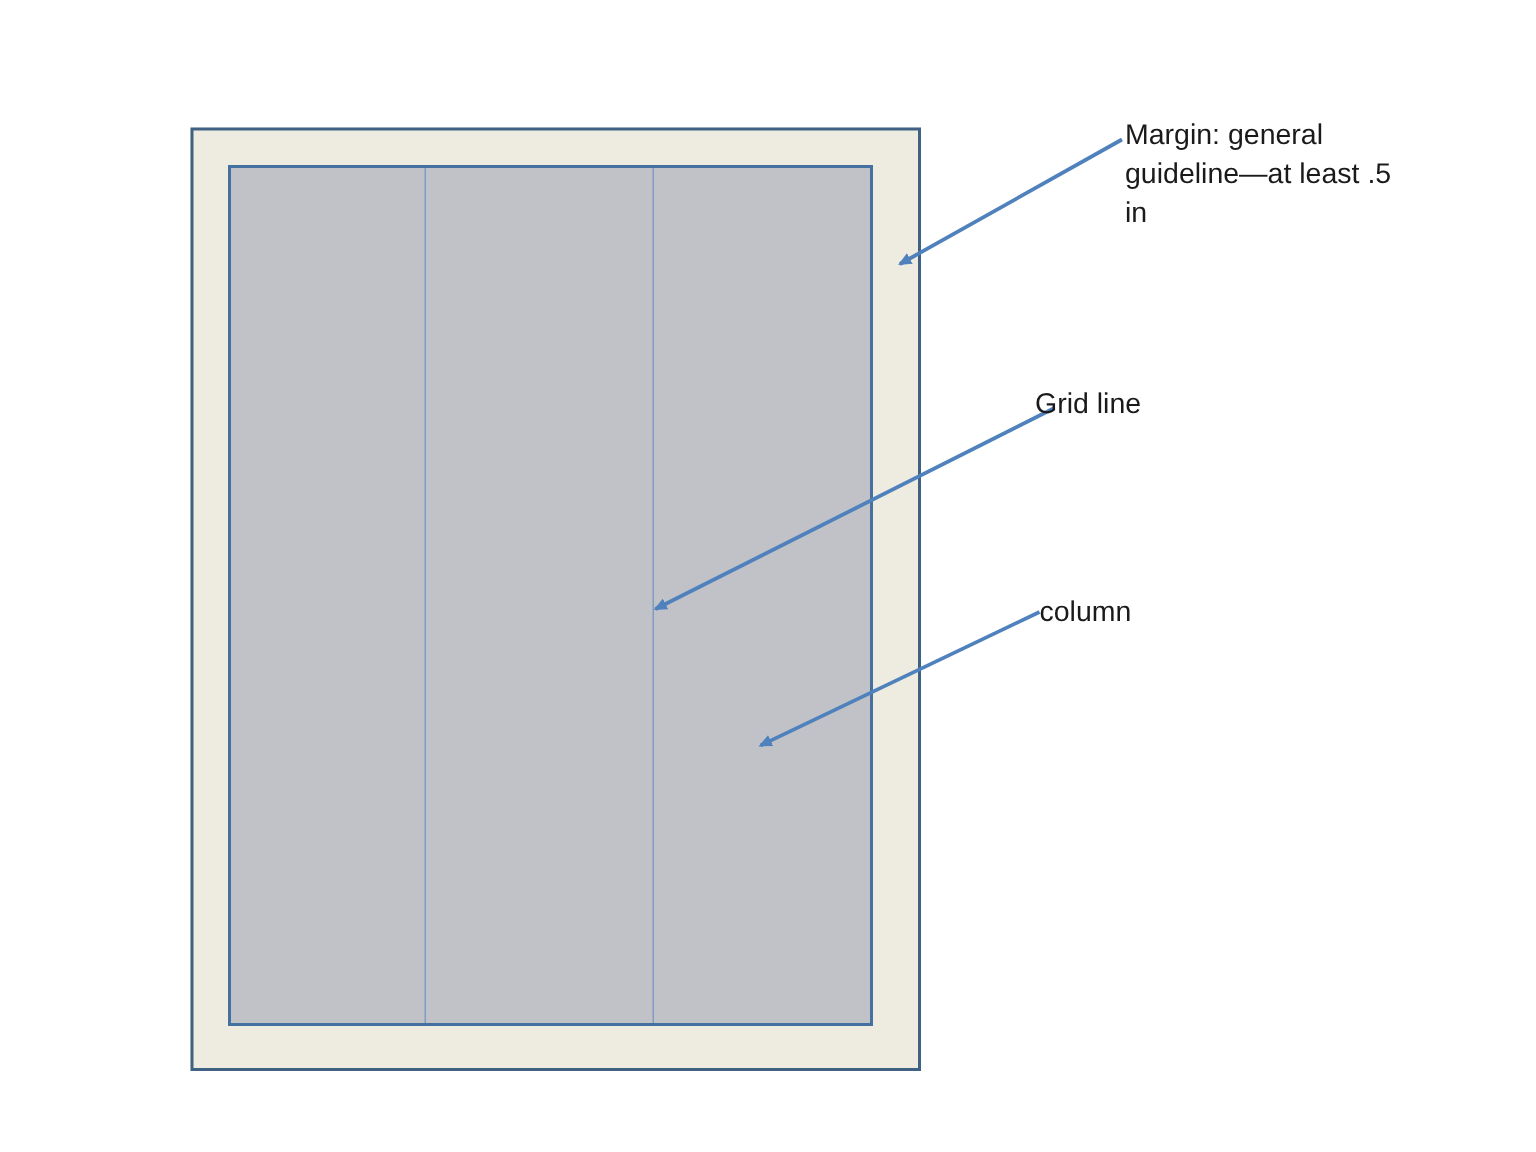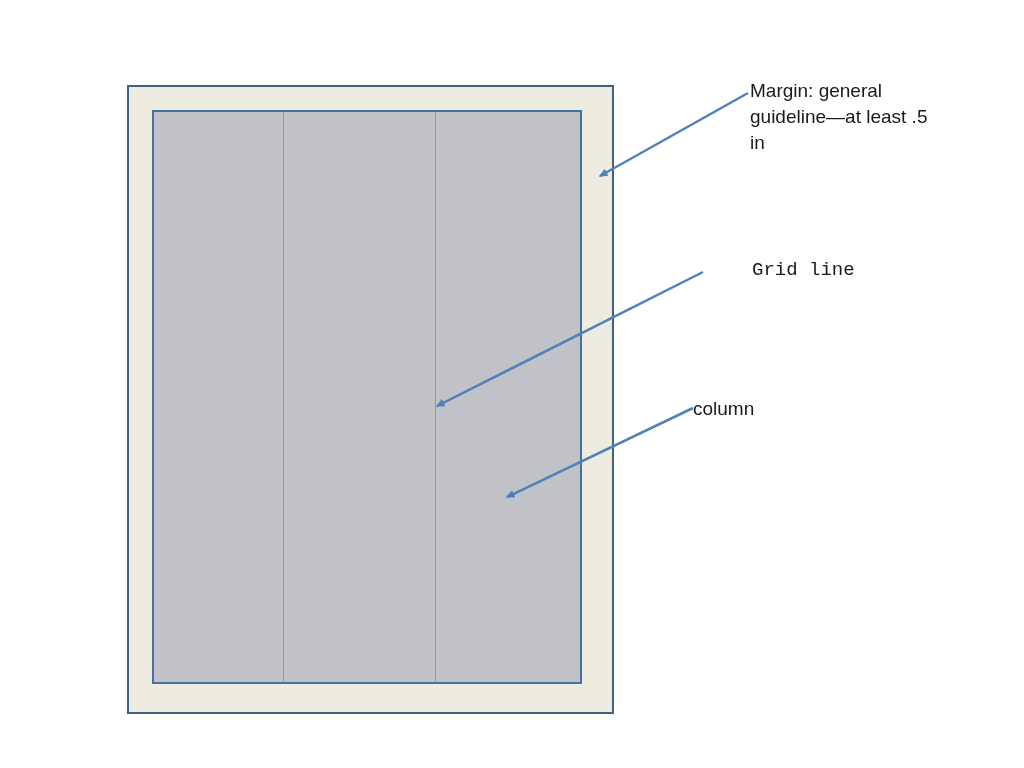--- a/index.html
+++ b/index.html
@@ -43,21 +43,21 @@
   .grid-line.g1{left:283px;}
   .grid-line.g2{left:435px;}
   .label{
     position:absolute;
     font-size:19px;
     line-height:1.38;
     color:var(--text);
     white-space:pre-line;
   }
   .label-margin{left:714px;top:78px;width:190px;margin-left:36px;}
-  .label-gridline{left:752px;top:257px;width:160px;font-family:Liberation Mono, monospace;}
+  .label-gridline{left:690px;top:257px;width:160px;}
   .label-column{left:693px;top:396px;width:140px;}
   .arrow-layer{
     position:absolute;inset:0;width:1024px;height:768px;
     pointer-events:none;
   }
   .arrow-layer line{
     stroke:var(--arrow);
     stroke-width:2.5;
   }
 </style>

